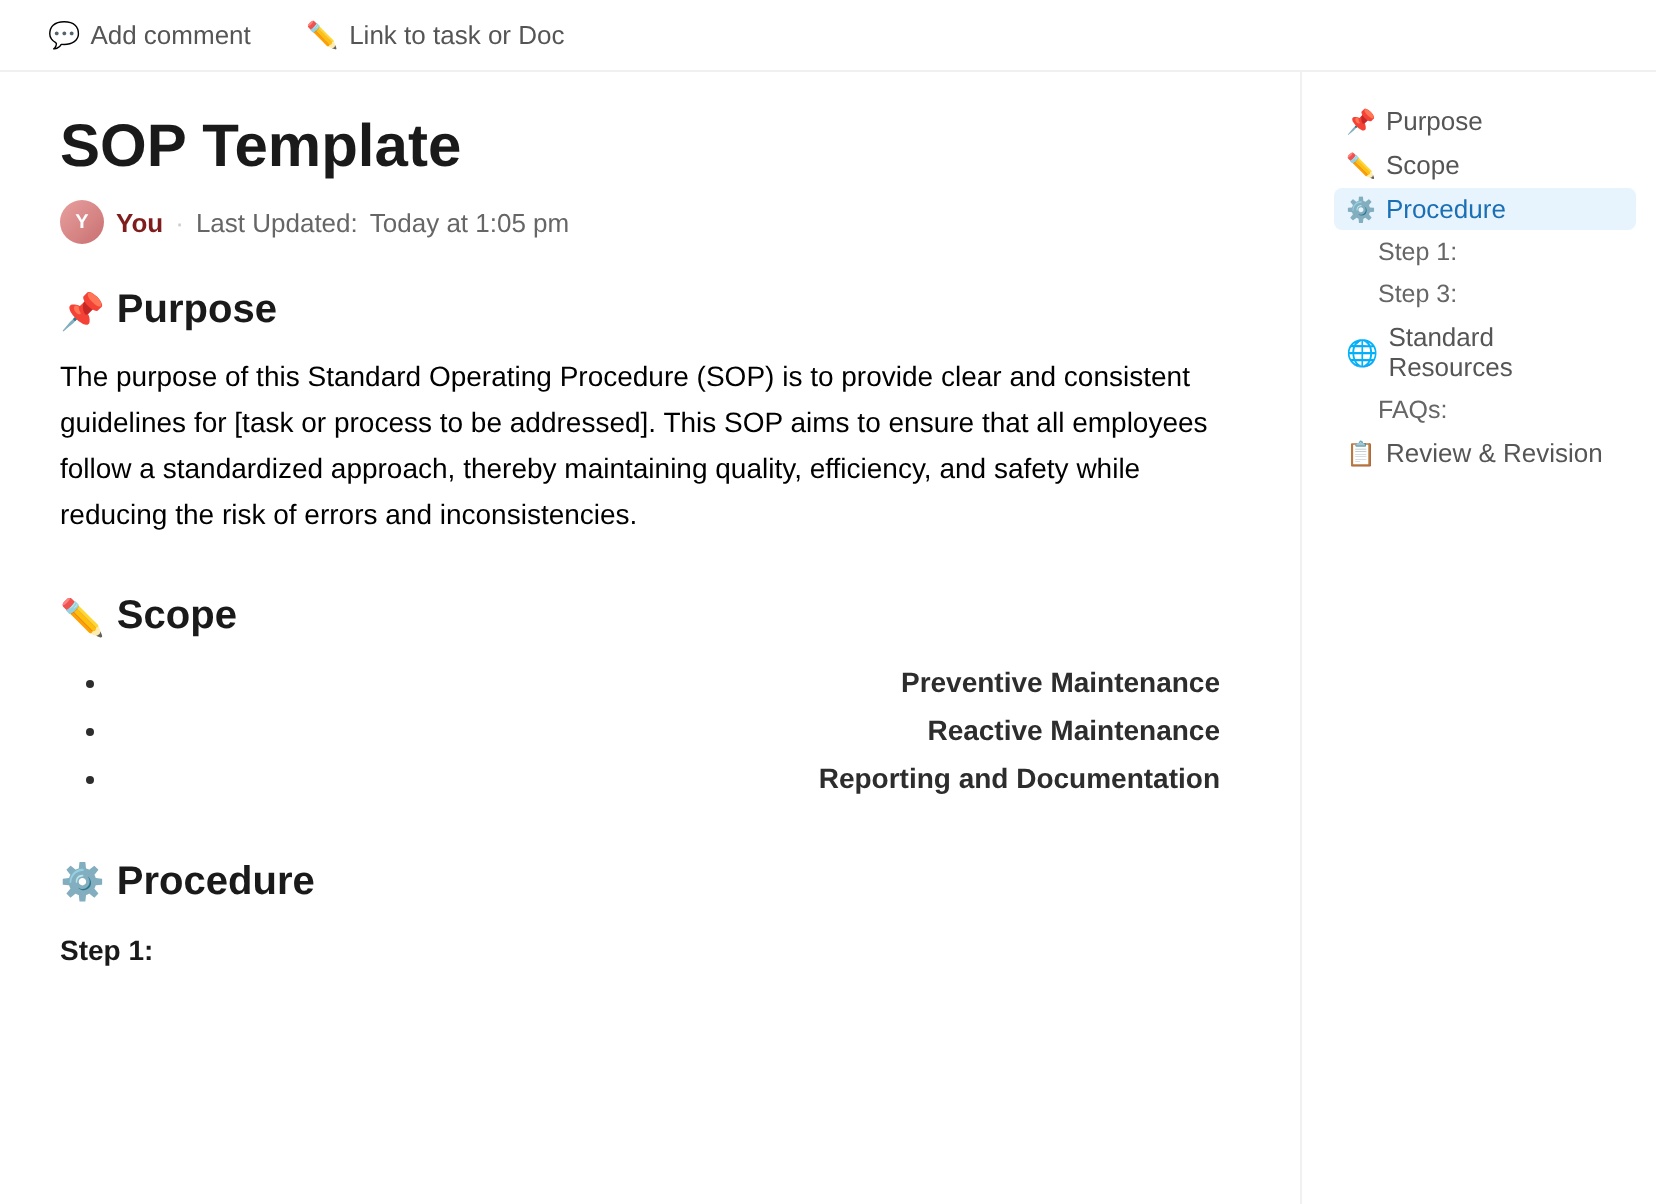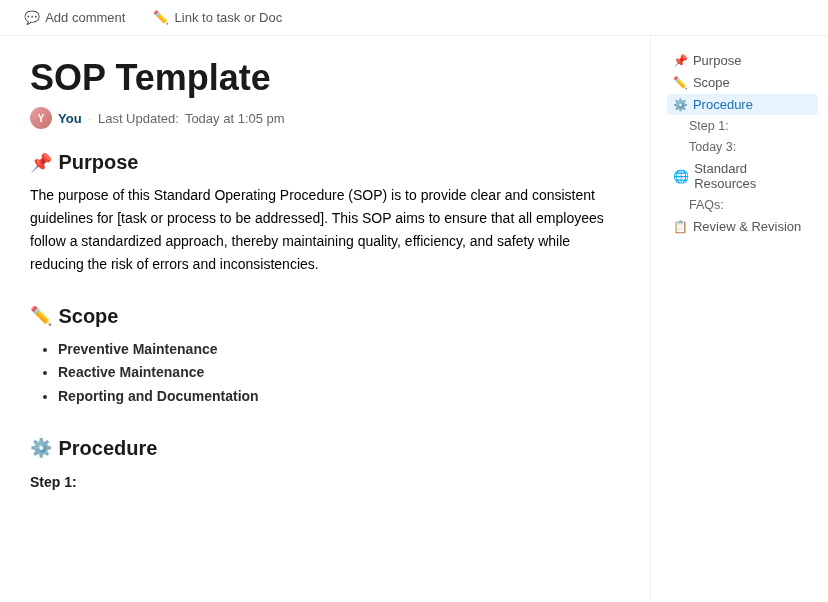--- a/index.html
+++ b/index.html
@@ -43,21 +43,21 @@
 
     
     .main {
       flex: 1;
       padding: 20px 40px 20px 30px;
       overflow-y: auto;
     }
 
     
     .page-title {
-      font-size: 36px;
+      font-size: 30px;
       font-weight: 700;
       color: #1a1a1a;
       margin-bottom: 8px;
       line-height: 1.2;
     }
 
     
     .meta {
       display: flex;
       align-items: center;
@@ -71,21 +71,21 @@
       height: 22px;
       border-radius: 50%;
       background: linear-gradient(135deg, #e8a0a0, #c97070);
       display: flex;
       align-items: center;
       justify-content: center;
       font-size: 10px;
       color: white;
       font-weight: bold;
     }
-    .meta-you { font-weight: 600; color: #0c4a6e; font-size: 13px; }
+    .meta-you { font-weight: 600; color: #7f1d1d; font-size: 13px; }
     .meta-divider { color: #ccc; }
 
     
     .section-heading {
       display: flex;
       align-items: center;
       gap: 6px;
       font-size: 20px;
       font-weight: 700;
       margin-bottom: 10px;
@@ -101,20 +101,21 @@
       margin-bottom: 10px;
     }
 
     
     .section-gap { margin-top: 28px; }
 
     
     .bullet-list {
       padding-left: 28px;
       margin: 10px 0;
+      text-align: right;
     }
     .bullet-list li {
       font-size: 14px;
       line-height: 1.7;
       color: #2d2d2d;
     }
     .bullet-list li strong { font-weight: 700; }
 
     
     .step-heading {
@@ -237,21 +238,21 @@
       <span>Scope</span>
     </div>
     <div class="sidebar-item active">
       <span class="sidebar-icon">⚙️</span>
       <span>Procedure</span>
     </div>
     <div class="sidebar-item indent">
       <span>Step 1:</span>
     </div>
     <div class="sidebar-item indent">
-      <span>Today 3:</span>
+      <span>Step 3:</span>
     </div>
     <div class="sidebar-section">
       <span class="sidebar-section-icon">🌐</span>
       <span>Standard Resources</span>
     </div>
     <div class="sidebar-item indent">
       <span>FAQs:</span>
     </div>
     <div class="sidebar-item">
       <span class="sidebar-icon">📋</span>

